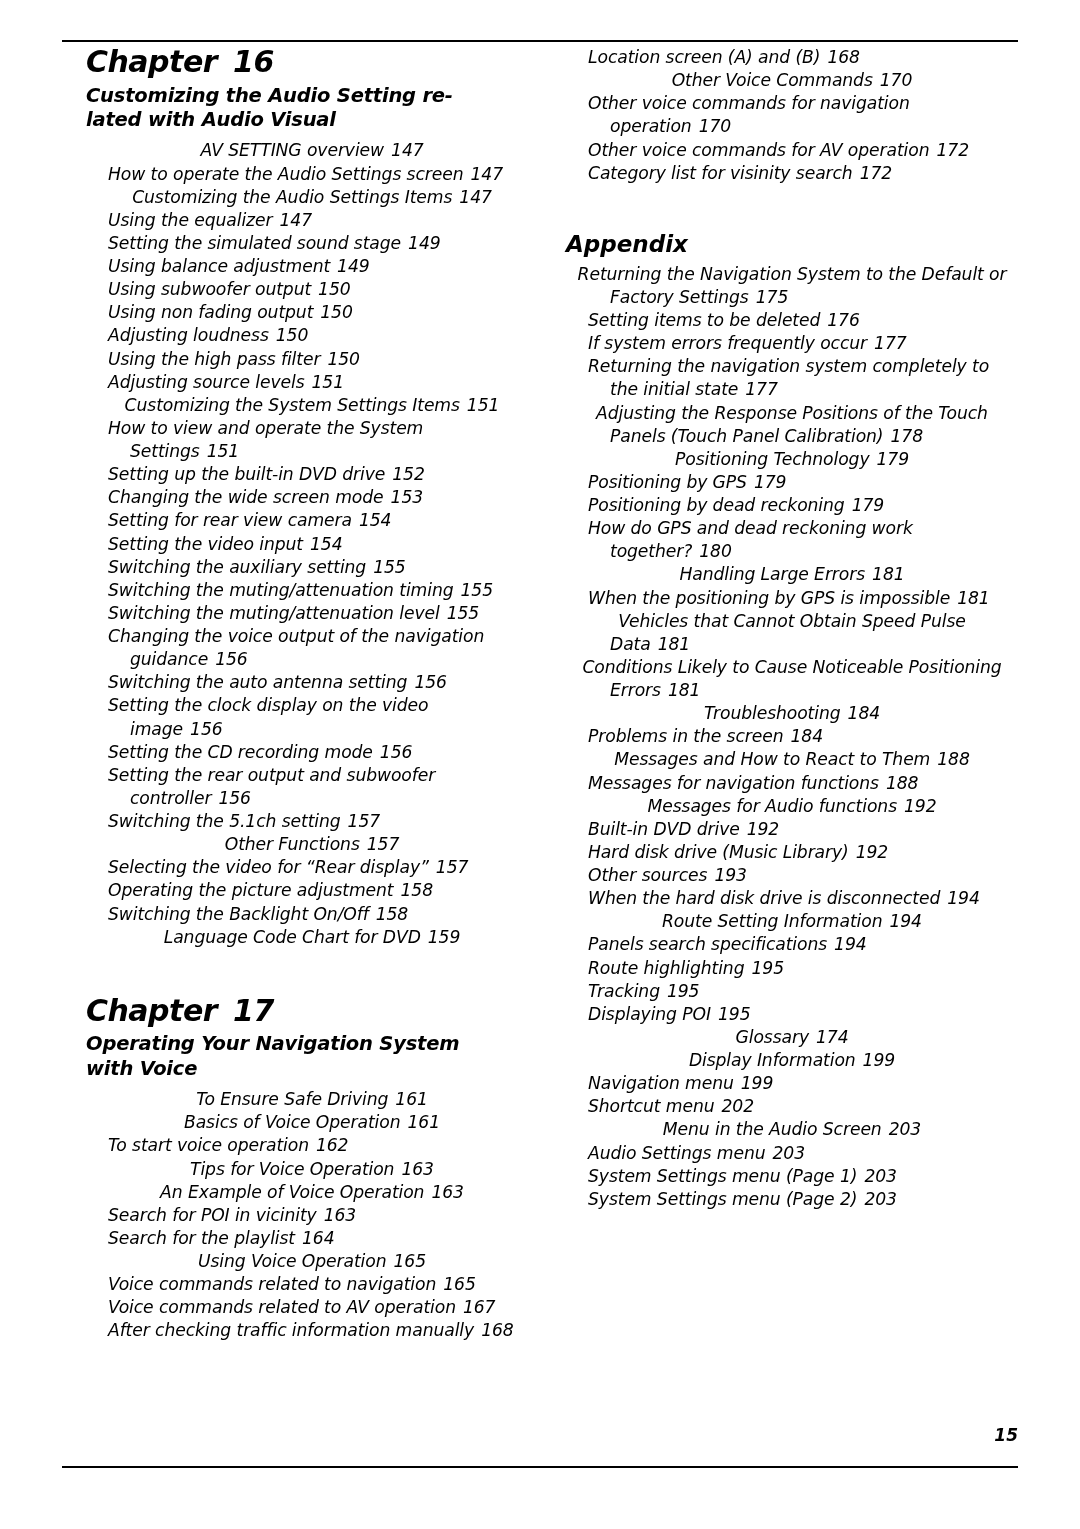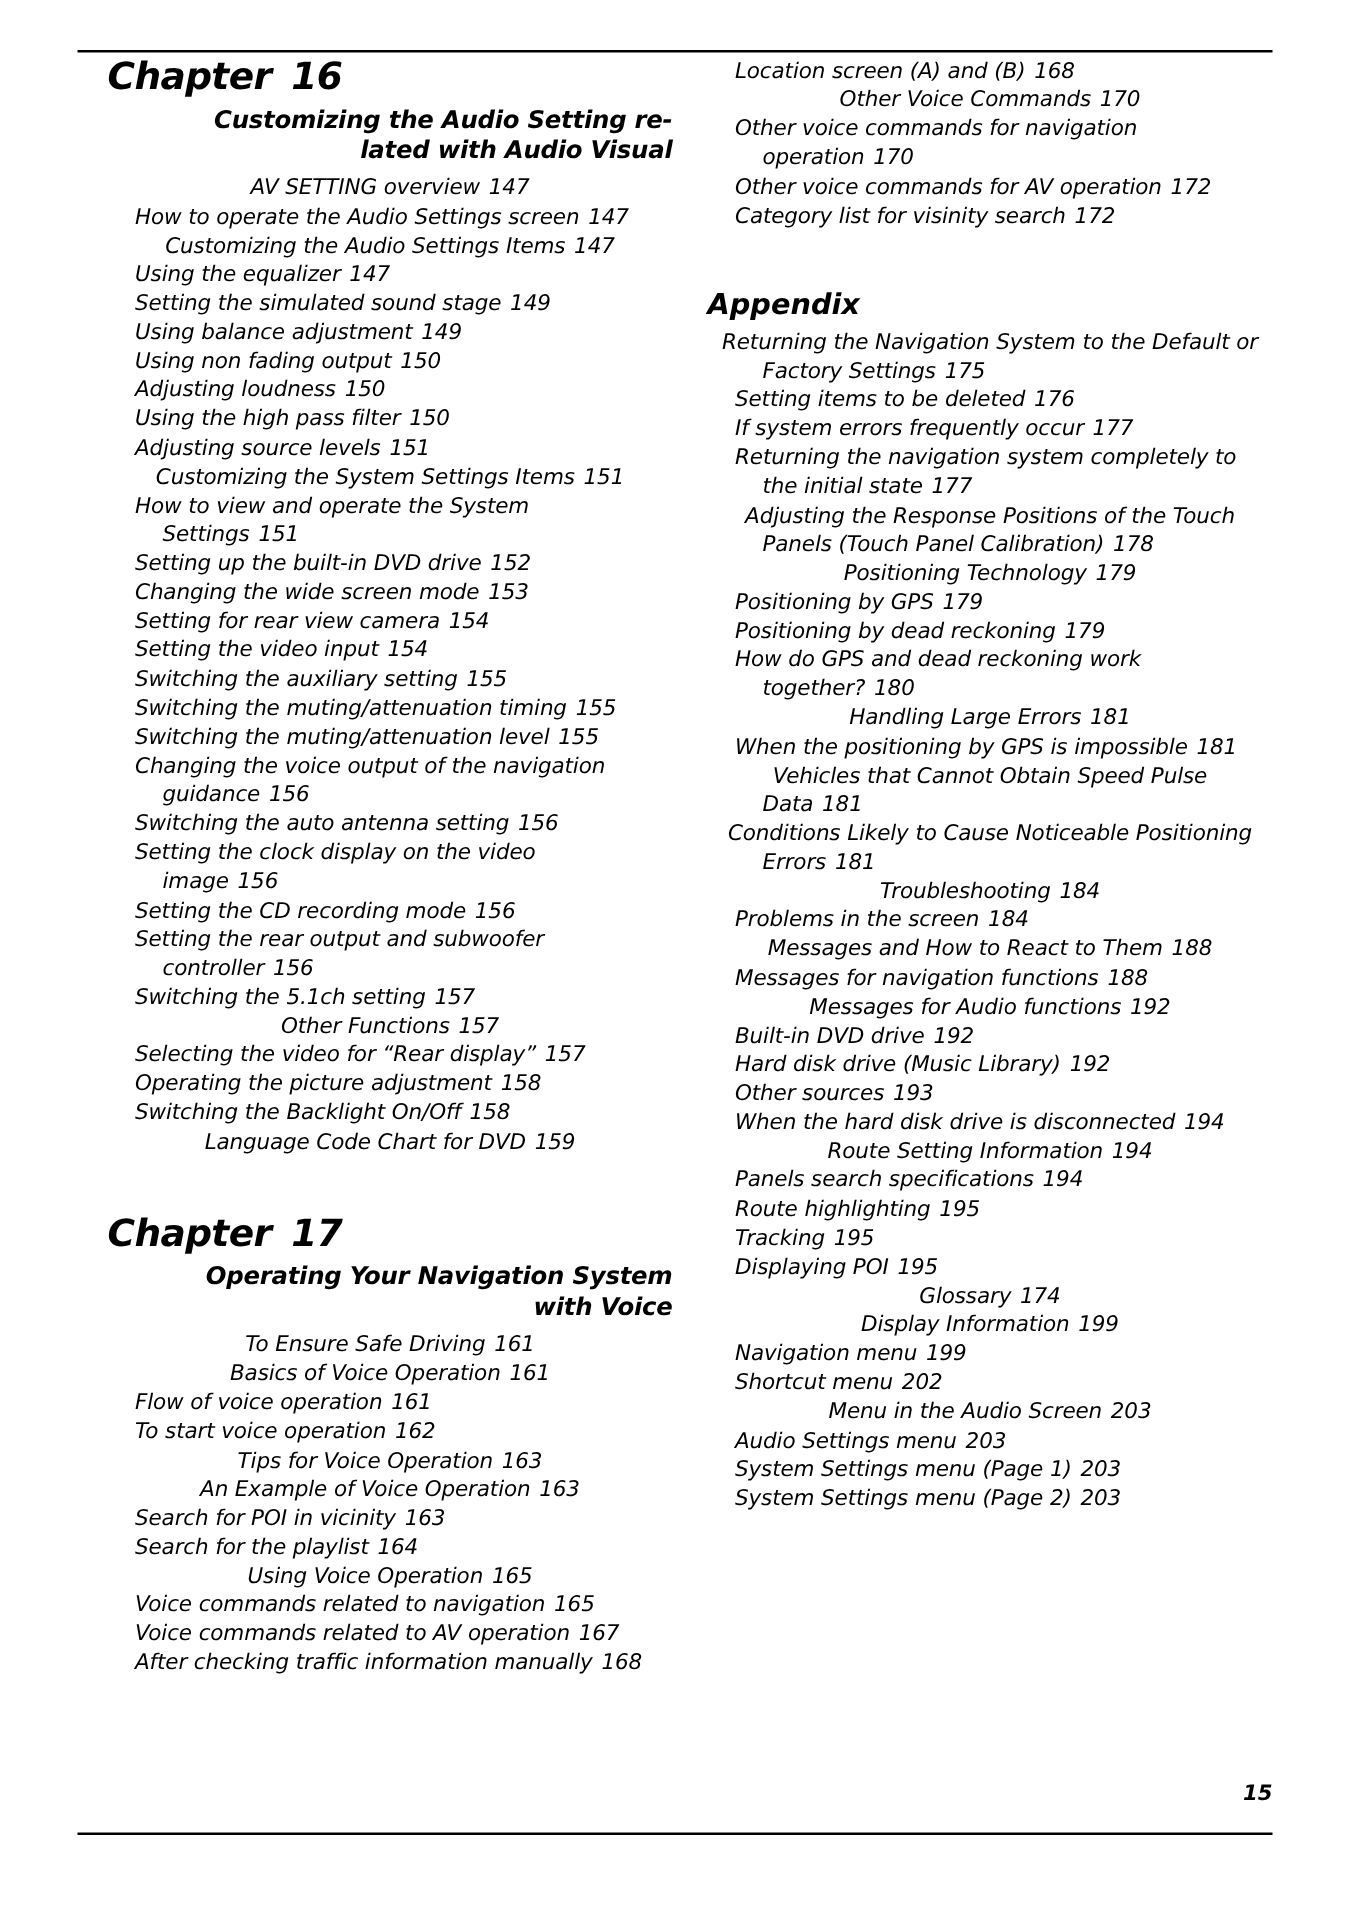--- a/index.html
+++ b/index.html
@@ -57,21 +57,20 @@
   .chapter-head .num {
     margin-left: 16px;
   }
   .chapter-title {
     font-family: "DejaVu Sans", sans-serif;
     font-weight: bold;
     font-size: 19.5px;
     line-height: 1.28;
     margin: 0 0 6px 0;
     letter-spacing: -0.2px;
-    text-align: right;
   }
   .appendix-head {
     font-family: "DejaVu Sans", sans-serif;
     font-weight: bold;
     font-size: 23px;
     margin: 0 0 6px 0;
   }
   .toc {
     list-style: none;
     margin: 0;
@@ -116,20 +115,21 @@
       <span>lated with Audio Visual</span>
     </div>
 
     <ul class="toc" id="left-toc-1">
         <li class="lvl0"><span>AV SETTING overview</span><span class="pg">147</span></li>
         <li class="lvl1"><span>How to operate the Audio Settings screen</span><span class="pg">147</span></li>
         <li class="lvl0"><span>Customizing the Audio Settings Items</span><span class="pg">147</span></li>
         <li class="lvl1"><span>Using the equalizer</span><span class="pg">147</span></li>
         <li class="lvl1"><span>Setting the simulated sound stage</span><span class="pg">149</span></li>
         <li class="lvl1"><span>Using balance adjustment</span><span class="pg">149</span></li>
+        <li class="lvl1"><span>Using subwoofer output</span><span class="pg">150</span></li>
         <li class="lvl1"><span>Using non fading output</span><span class="pg">150</span></li>
         <li class="lvl1"><span>Adjusting loudness</span><span class="pg">150</span></li>
         <li class="lvl1"><span>Using the high pass filter</span><span class="pg">150</span></li>
         <li class="lvl1"><span>Adjusting source levels</span><span class="pg">151</span></li>
         <li class="lvl0"><span>Customizing the System Settings Items</span><span class="pg">151</span></li>
         <li class="lvl1"><span>How to view and operate the System</span></li>
         <li class="lvl2"><span>Settings</span><span class="pg">151</span></li>
         <li class="lvl1"><span>Setting up the built-in DVD drive</span><span class="pg">152</span></li>
         <li class="lvl1"><span>Changing the wide screen mode</span><span class="pg">153</span></li>
         <li class="lvl1"><span>Setting for rear view camera</span><span class="pg">154</span></li>
@@ -160,21 +160,20 @@
     </div>
 
     <div class="chapter-title">
       <span>Operating Your Navigation System</span><br>
       <span>with Voice</span>
     </div>
 
     <ul class="toc" id="left-toc-2">
         <li class="lvl0"><span>To Ensure Safe Driving</span><span class="pg">161</span></li>
         <li class="lvl0"><span>Basics of Voice Operation</span><span class="pg">161</span></li>
-        <li class="lvl1"><span>Flow of voice operation</span><span class="pg">161</span></li>
         <li class="lvl1"><span>To start voice operation</span><span class="pg">162</span></li>
         <li class="lvl0"><span>Tips for Voice Operation</span><span class="pg">163</span></li>
         <li class="lvl0"><span>An Example of Voice Operation</span><span class="pg">163</span></li>
         <li class="lvl1"><span>Search for POI in vicinity</span><span class="pg">163</span></li>
         <li class="lvl1"><span>Search for the playlist</span><span class="pg">164</span></li>
         <li class="lvl0"><span>Using Voice Operation</span><span class="pg">165</span></li>
         <li class="lvl1"><span>Voice commands related to navigation</span><span class="pg">165</span></li>
         <li class="lvl1"><span>Voice commands related to AV operation</span><span class="pg">167</span></li>
         <li class="lvl1"><span>After checking traffic information manually</span><span class="pg">168</span></li>
       </ul>

